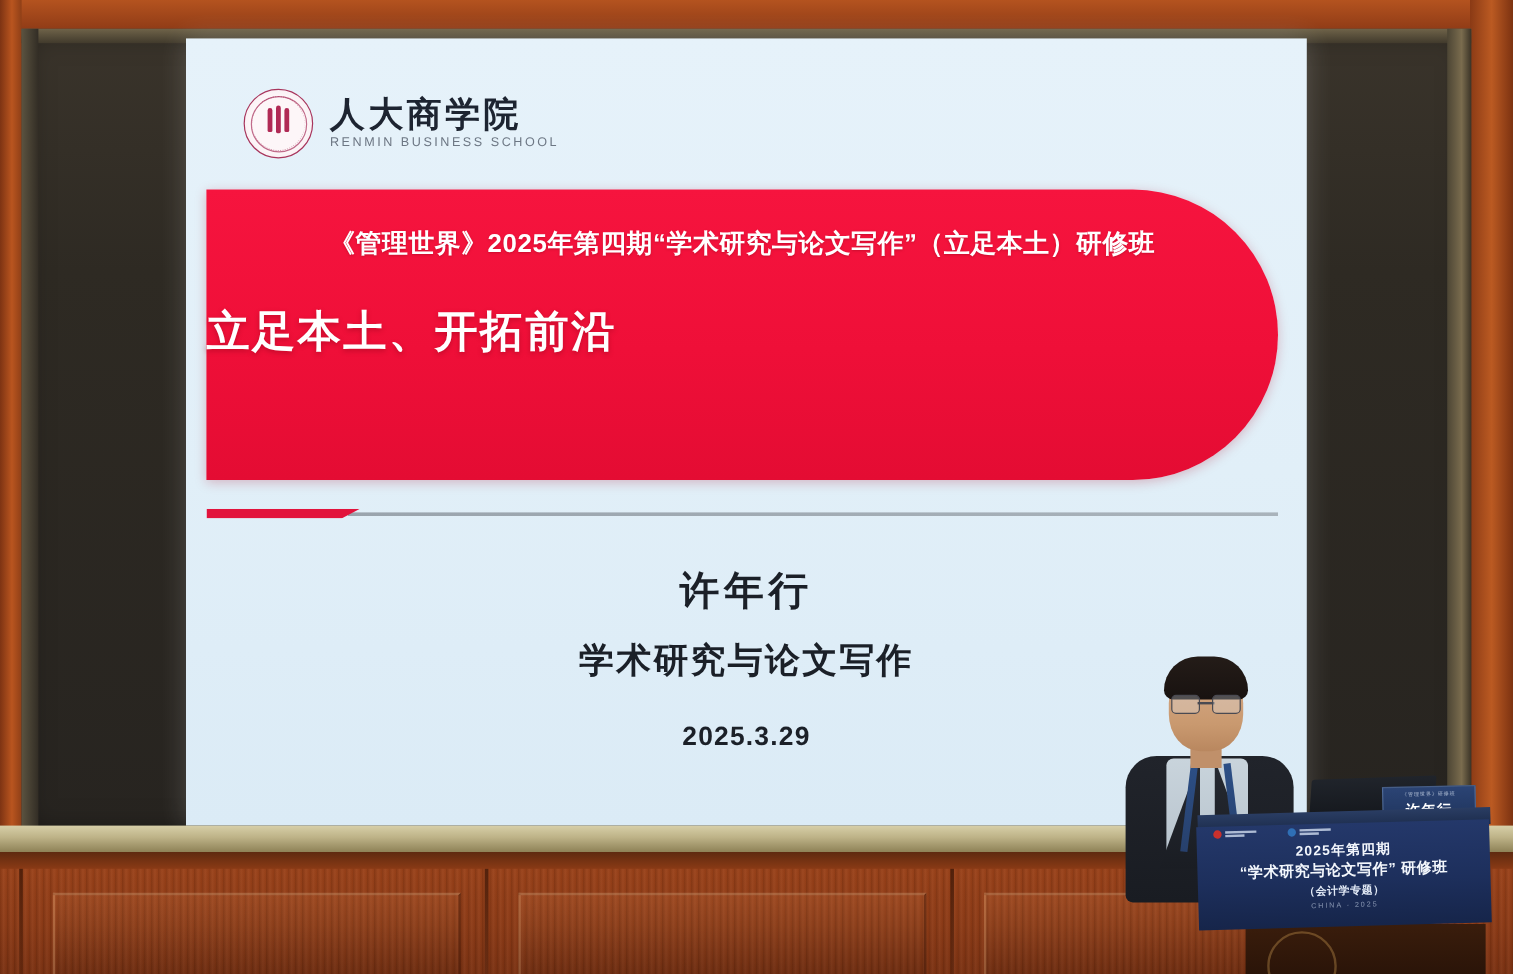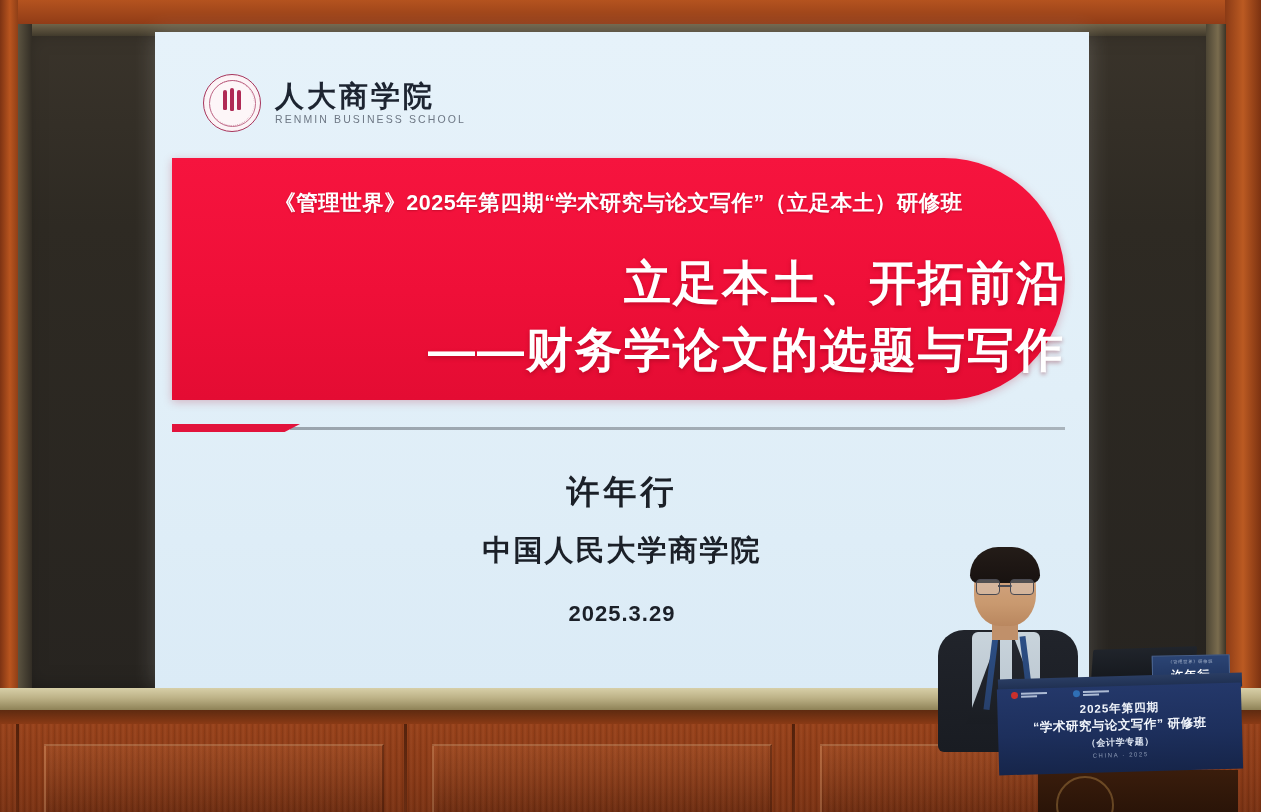--- a/index.html
+++ b/index.html
@@ -185,23 +185,23 @@
     text-align: center;
     color: #ffffff;
     font-size: 21.5px;
     font-weight: 700;
     letter-spacing: 0.5px;
     text-shadow: 0 1px 2px rgba(120,0,20,0.35);
   }
   .banner-title {
     position: absolute;
     left: 0; right: 0; top: 92px;
-    text-align: right;
+    text-align: left;
     color: #ffffff;
-    font-size: 47px;
+    font-size: 36px;
     font-weight: 700;
     letter-spacing: 2px;
     line-height: 1.42;
     text-shadow: 0 2px 4px rgba(120,0,20,0.38);
   }
   .banner-title .line2 {
     display: block;
     margin-left: -22px;
   }
 
@@ -460,32 +460,31 @@
       <div class="logo-text">
         <div class="logo-cn">人大商学院</div>
         <div class="logo-en">RENMIN BUSINESS SCHOOL</div>
       </div>
     </div>
 
     <div class="red-banner">
       <div class="banner-sub">《管理世界》2025年第四期“学术研究与论文写作”（立足本土）研修班</div>
       <div class="banner-title">
         <span>立足本土、开拓前沿</span>
-        <span class="line2">——财务学论文的选题与写作</span>
       </div>
     </div>
 
     <div class="rule-wrap">
       <div class="rule-gray"></div>
       <div class="rule-red"></div>
     </div>
 
     <div class="presenter">
       <div class="name">许年行</div>
-      <div class="affil">中国人民大学商学院</div>
+      <div class="affil">学术研究与论文写作</div>
       <div class="date">2025.3.29</div>
     </div>
   </div>
 
   <div class="ledge"></div>
   <div class="wainscot"></div>
   <div class="wainscot-rail"></div>
   <div class="panel-seam" style="left:16px"></div>
   <div class="panel-seam" style="left:404px"></div>
   <div class="panel-seam" style="left:792px"></div>

